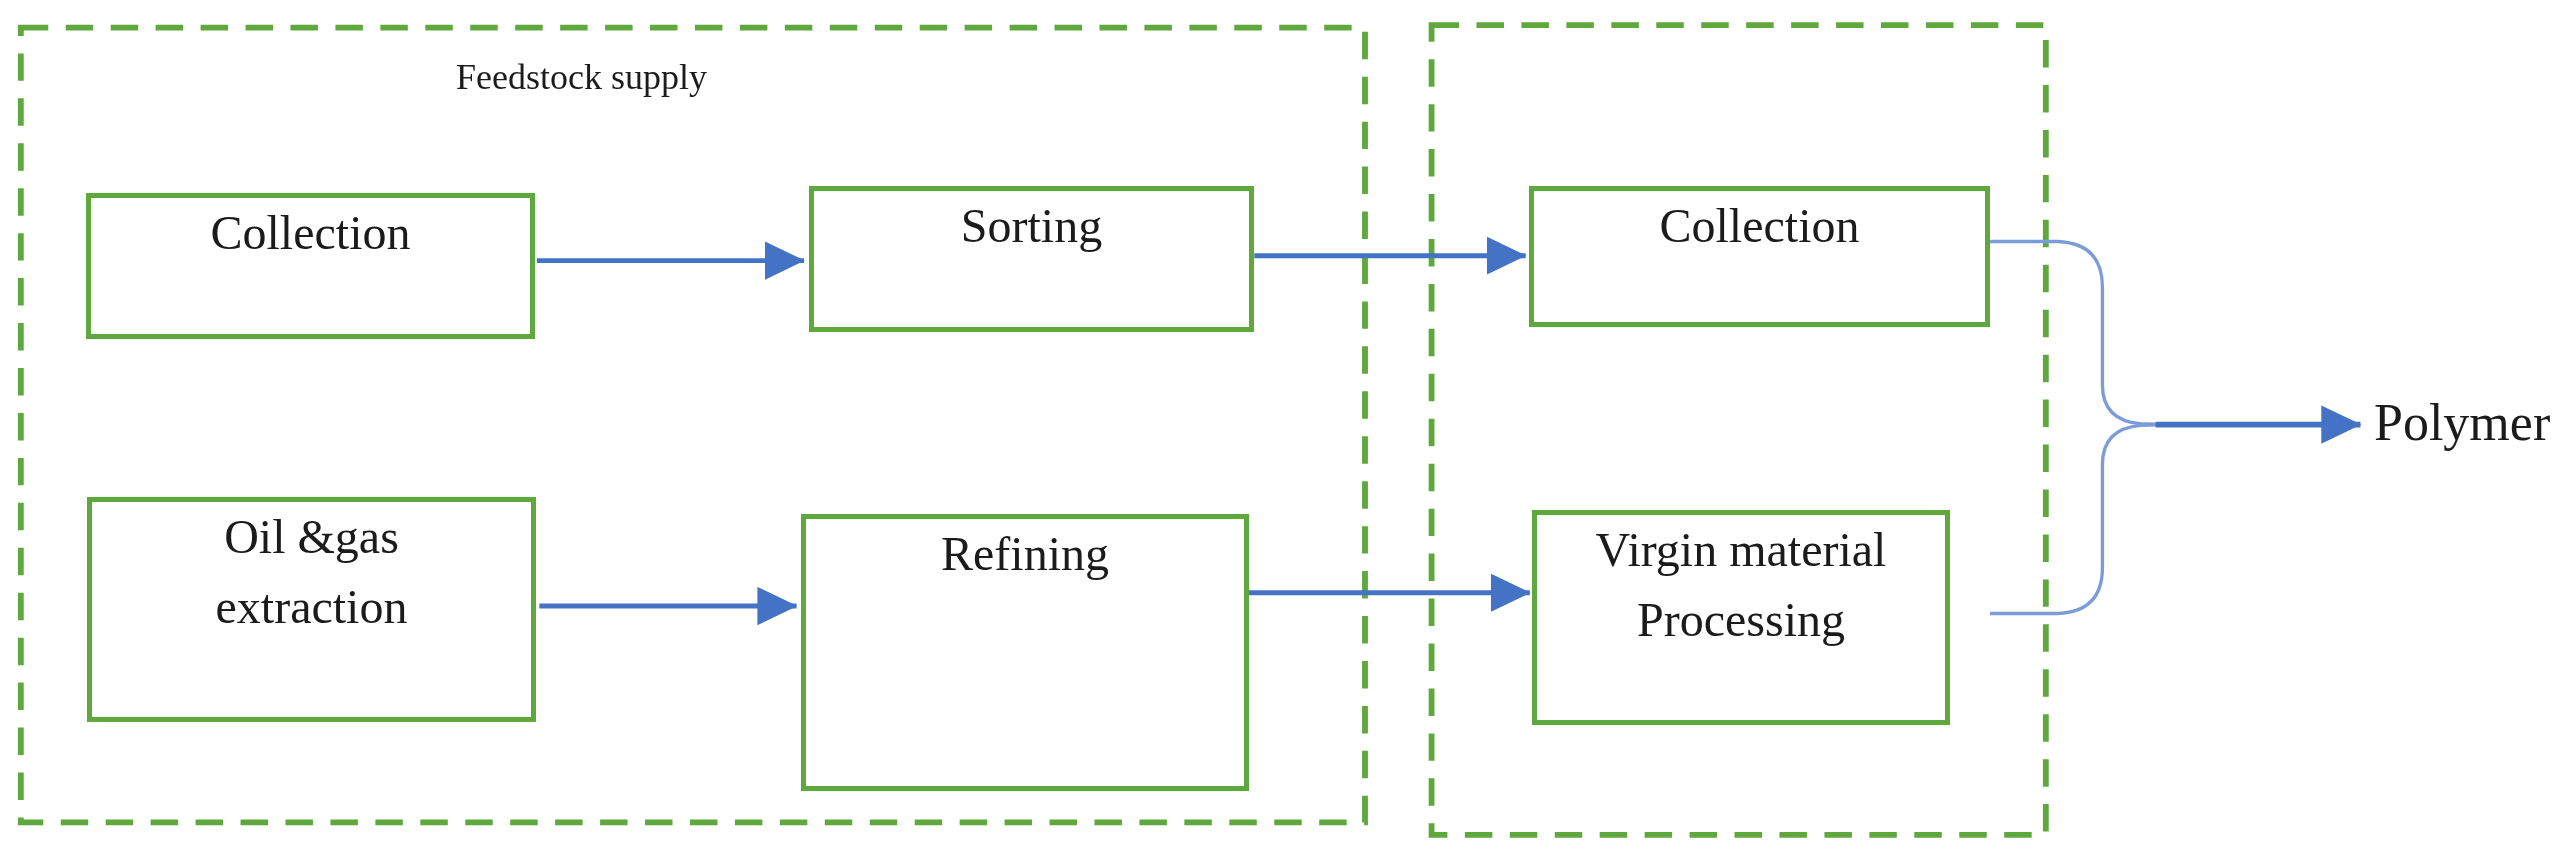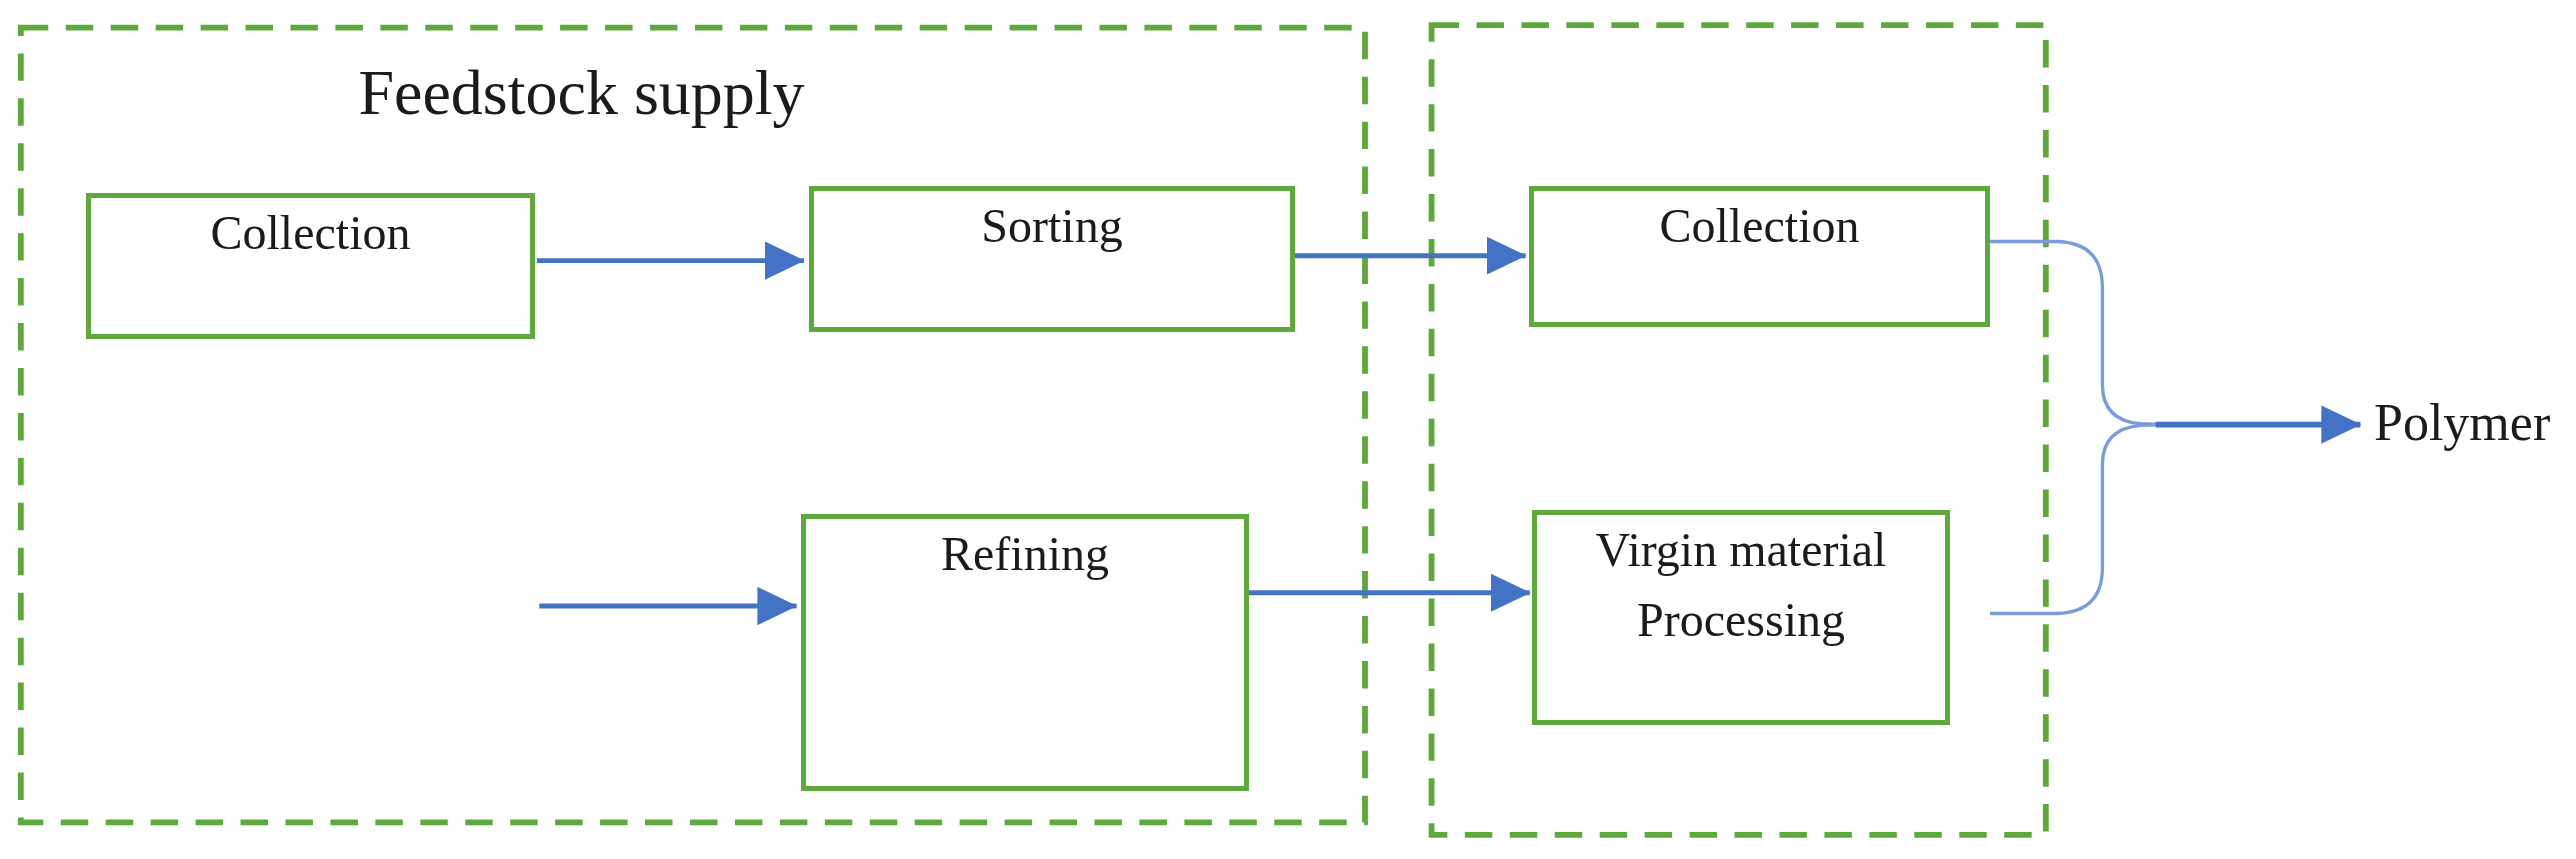--- a/index.html
+++ b/index.html
@@ -36,21 +36,21 @@
   .arrow.thick{stroke-width:7;}
   .curve{
     stroke:var(--blue-light);
     stroke-width:4;
     fill:none;
   }
   .arrowfill{fill:var(--blue);}
   .group-title{
     position:absolute;
     text-align:center;
-    font-size:64px;
+    font-size:36px;
     line-height:1.1;
     color:var(--ink);
     white-space:nowrap;
   }
   .node{
     position:absolute;
     box-sizing:border-box;
     border:5px solid var(--green);
     background:#ffffff;
     display:flex;
@@ -98,28 +98,32 @@
 
     <line class="arrow thick" x1="2590" y1="510" x2="2836" y2="510" marker-end="url(#head)"></line>
   </svg>
 
   <div class="group-title" style="left:290px;top:58px;width:583px;">Feedstock supply</div>
 
   <div class="node" style="left:86px;top:193px;width:449px;height:146px;">
     <span class="node-label">Collection</span>
   </div>
 
-  <div class="node" style="left:809px;top:186px;width:486px;height:146px;">
+  <div class="node" style="left:809px;top:186px;width:445px;height:146px;">
     <span class="node-label">Sorting</span>
   </div>
 
   <div class="node" style="left:1529px;top:186px;width:461px;height:141px;">
     <span class="node-label">Collection</span>
   </div>
 
+  <div class="node node--tall" style="left:87px;top:497px;width:449px;height:225px;">
+    <span class="node-label">Oil &amp;gas
+extraction</span>
+  </div>
 
   <div class="node node--tall" style="left:801px;top:514px;width:448px;height:277px;">
     <span class="node-label">Refining</span>
   </div>
 
   <div class="node node--tall" style="left:1532px;top:510px;width:418px;height:215px;">
     <span class="node-label">Virgin material
 Processing</span>
   </div>
 

